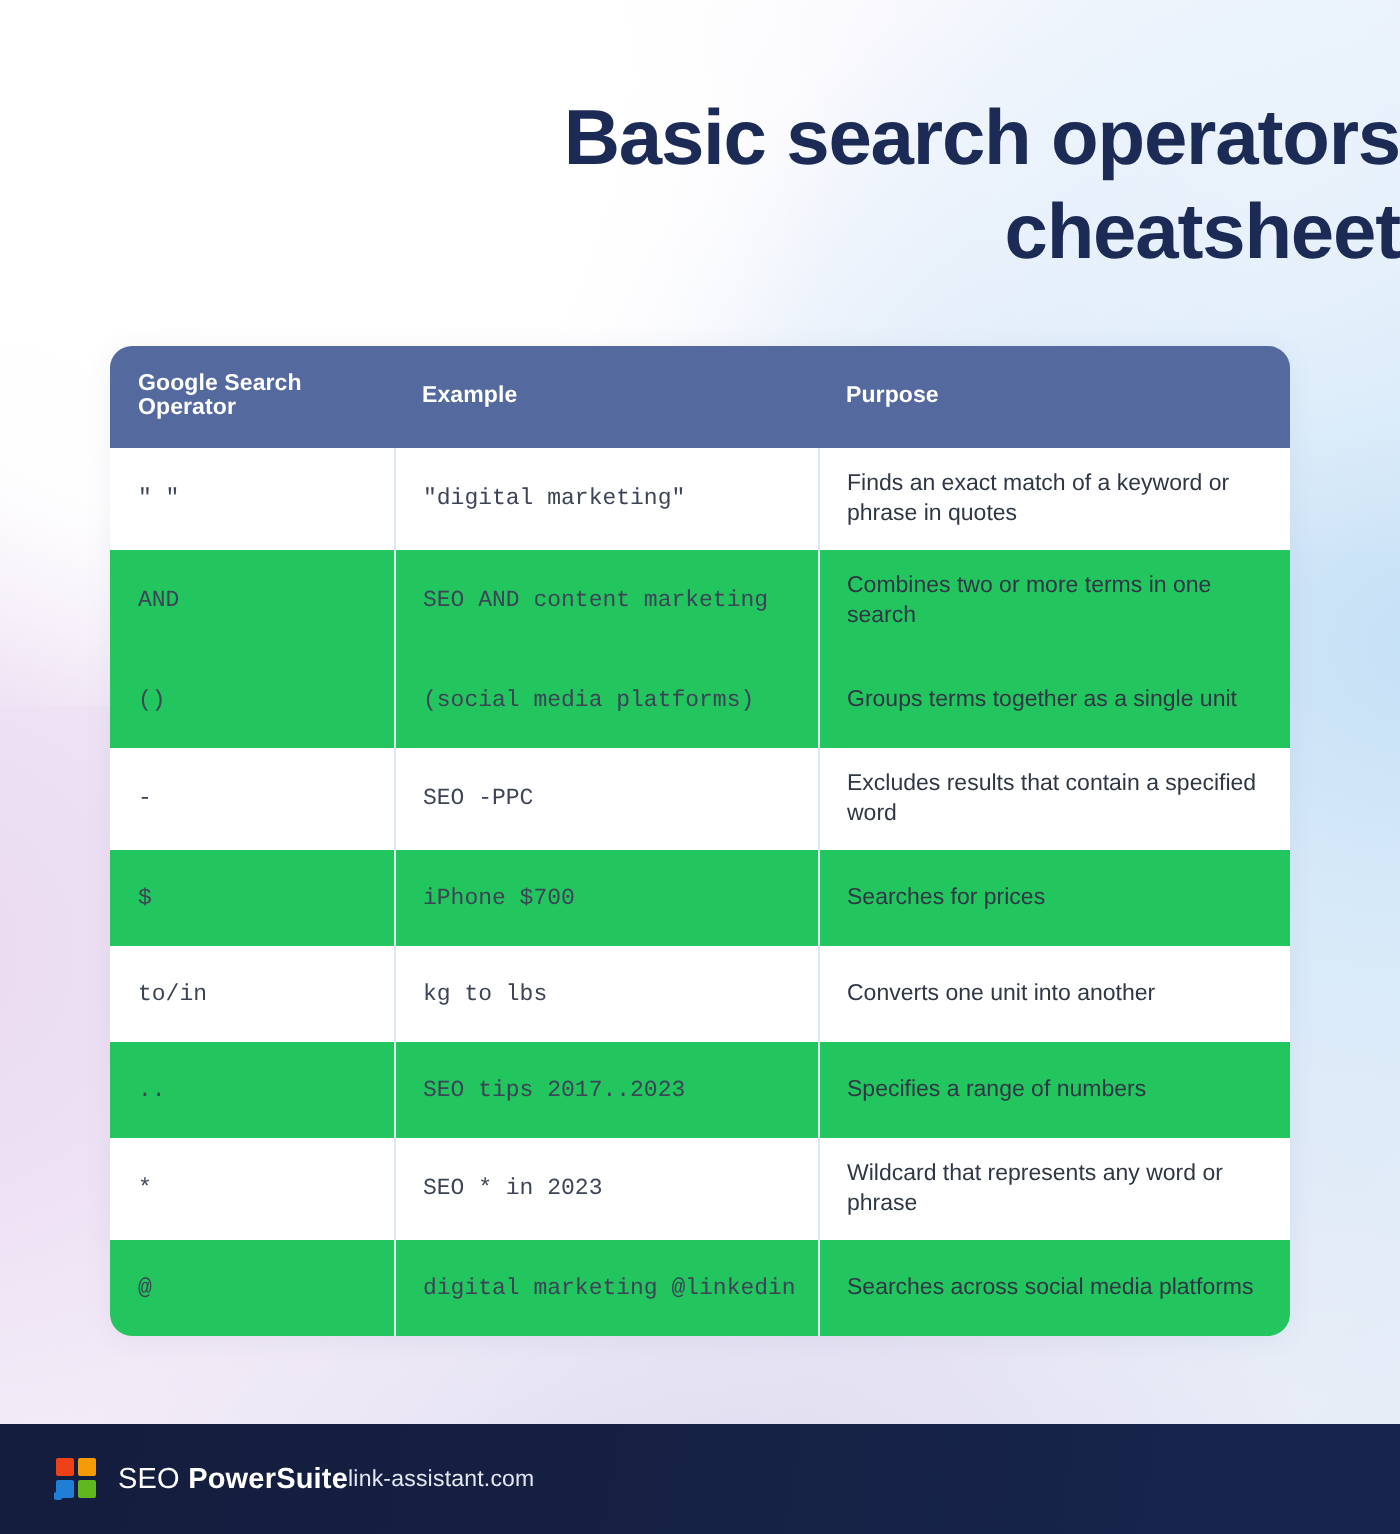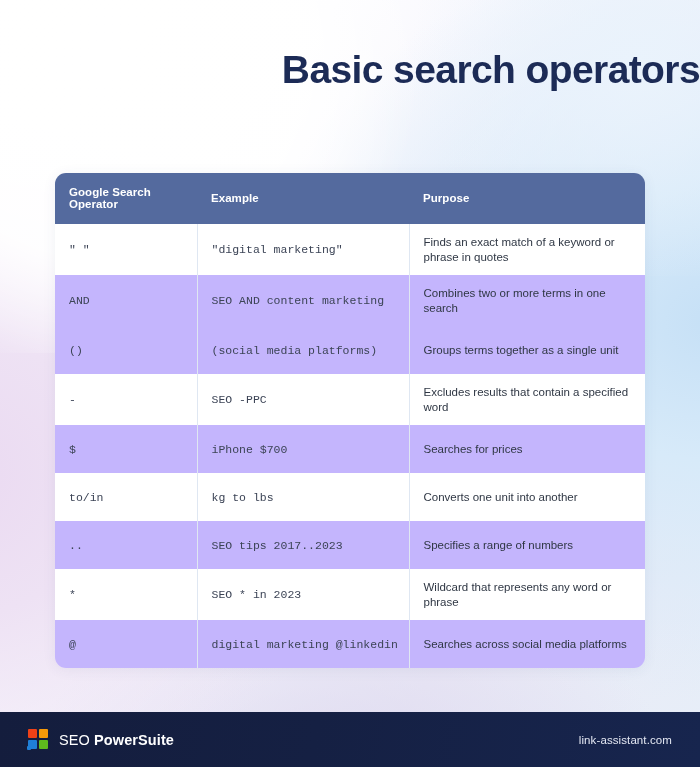--- a/index.html
+++ b/index.html
@@ -31,55 +31,56 @@
   #table-card { position:absolute; left:55px; top:173px; width:590px;
     border-radius:11px; overflow:hidden;
     box-shadow:0 2px 14px rgba(60,72,120,0.07); }
   table { width:100%; border-collapse:collapse; table-layout:fixed; }
   thead th { background:#546a9e; color:#ffffff; font-size:11.5px; font-weight:bold;
     text-align:left; padding:13px 14px 14px 14px; height:50px; vertical-align:middle;
     letter-spacing:0.05px;margin-left:11px; }
   col.c1 { width:142px; } col.c2 { width:212px; } col.c3 { width:236px; }
 
   tbody tr { background:#ffffff; }
-  tbody tr.alt { background:#c4b5fd; }
+  tbody tr.alt { background:#22c55e; }
   tbody td { padding:11px 14px; vertical-align:middle; height:48px;
     border-right:1px solid #dfe7f2; }
   tbody td:last-child { border-right:none; }
   td.op, td.ex { font-family:"Liberation Mono", monospace; font-size:11.5px;
     color:#3c4456; letter-spacing:0px; white-space:pre; }
   td.pu { font-size:11.5px; color:#2f3744; line-height:14.5px; }
 
   
   #footer { position:absolute; left:0; right:0; bottom:0; height:55px;
     background:linear-gradient(100deg,#141d3d 0%,#152043 45%,#17254e 100%);
-    display:flex; align-items:center; justify-content:space-between;
-    padding:0 28px;gap:12px; }
+    display:flex; align-items:center; justify-content:flex-start;
+    padding:0 28px; }
   #brand { display:flex; align-items:center; gap:10px; }
   #logo-mark { position:relative; width:21px; height:21px; }
   #logo-mark span { position:absolute; width:9px; height:9px; border-radius:1px; }
   .sq-tl { left:0; top:0; background:#ef4117; }
   .sq-tr { left:11px; top:0; background:#f79a08; }
   .sq-bl { left:0; top:11px; background:#1f7fd6; }
   .sq-br { left:11px; top:11px; background:#5eb91e; }
   .sq-dot { left:-1px; top:17px; width:4px !important; height:4px !important; background:#1f7fd6; }
   #brand-text { font-size:14.5px; color:#ffffff; letter-spacing:0.1px; }
   #brand-text b { font-weight:bold; }
   #brand-text .light { font-weight:normal; }
-  #site-url { font-size:11.5px; color:#e3e7f2; letter-spacing:0.1px;margin-left:44px; }
+  #site-url { font-size:11.5px; color:#e3e7f2; letter-spacing:0.1px; }
 </style>
 </head>
 <body>
 
 <div id="bg-base"></div>
 <div id="bg-tl"></div>
 <div id="bg-tr"></div>
 
 <div id="title-wrap">
   <div class="title-line">Basic search operators</div>
+  <div class="title-line">cheatsheet</div>
 </div>
 
 <div id="table-card">
   <table>
     <colgroup>
         <col class="c1">
         <col class="c2">
         <col class="c3">
       </colgroup>
     <thead>

